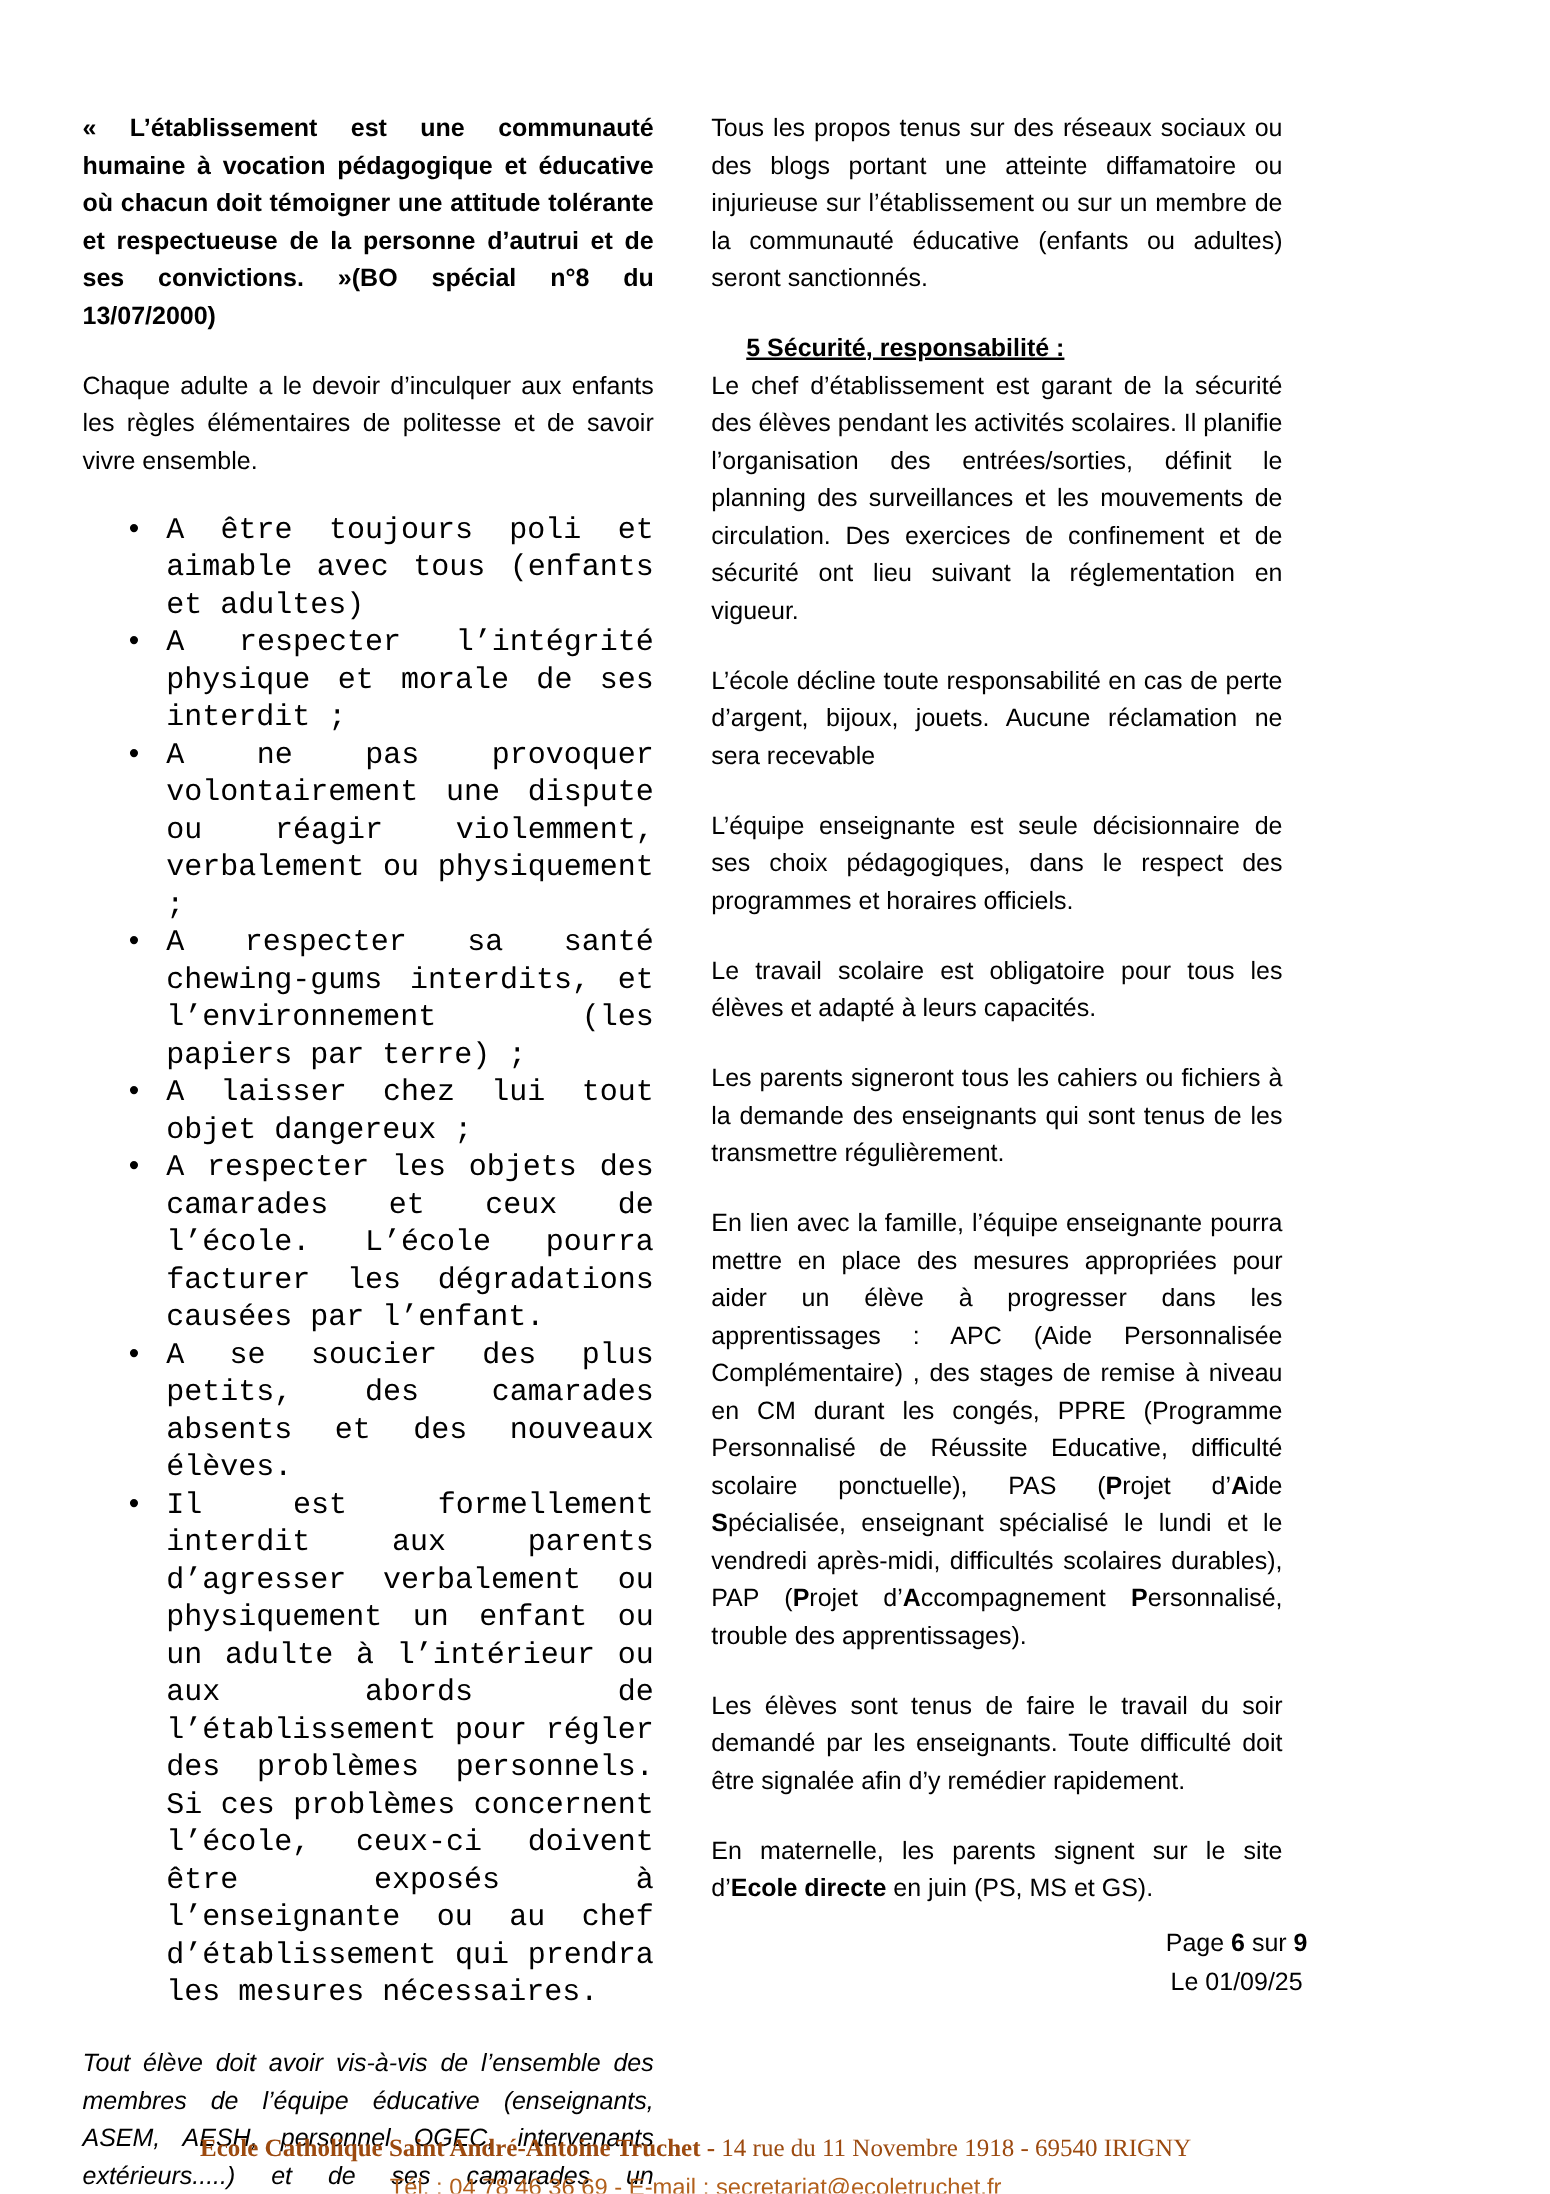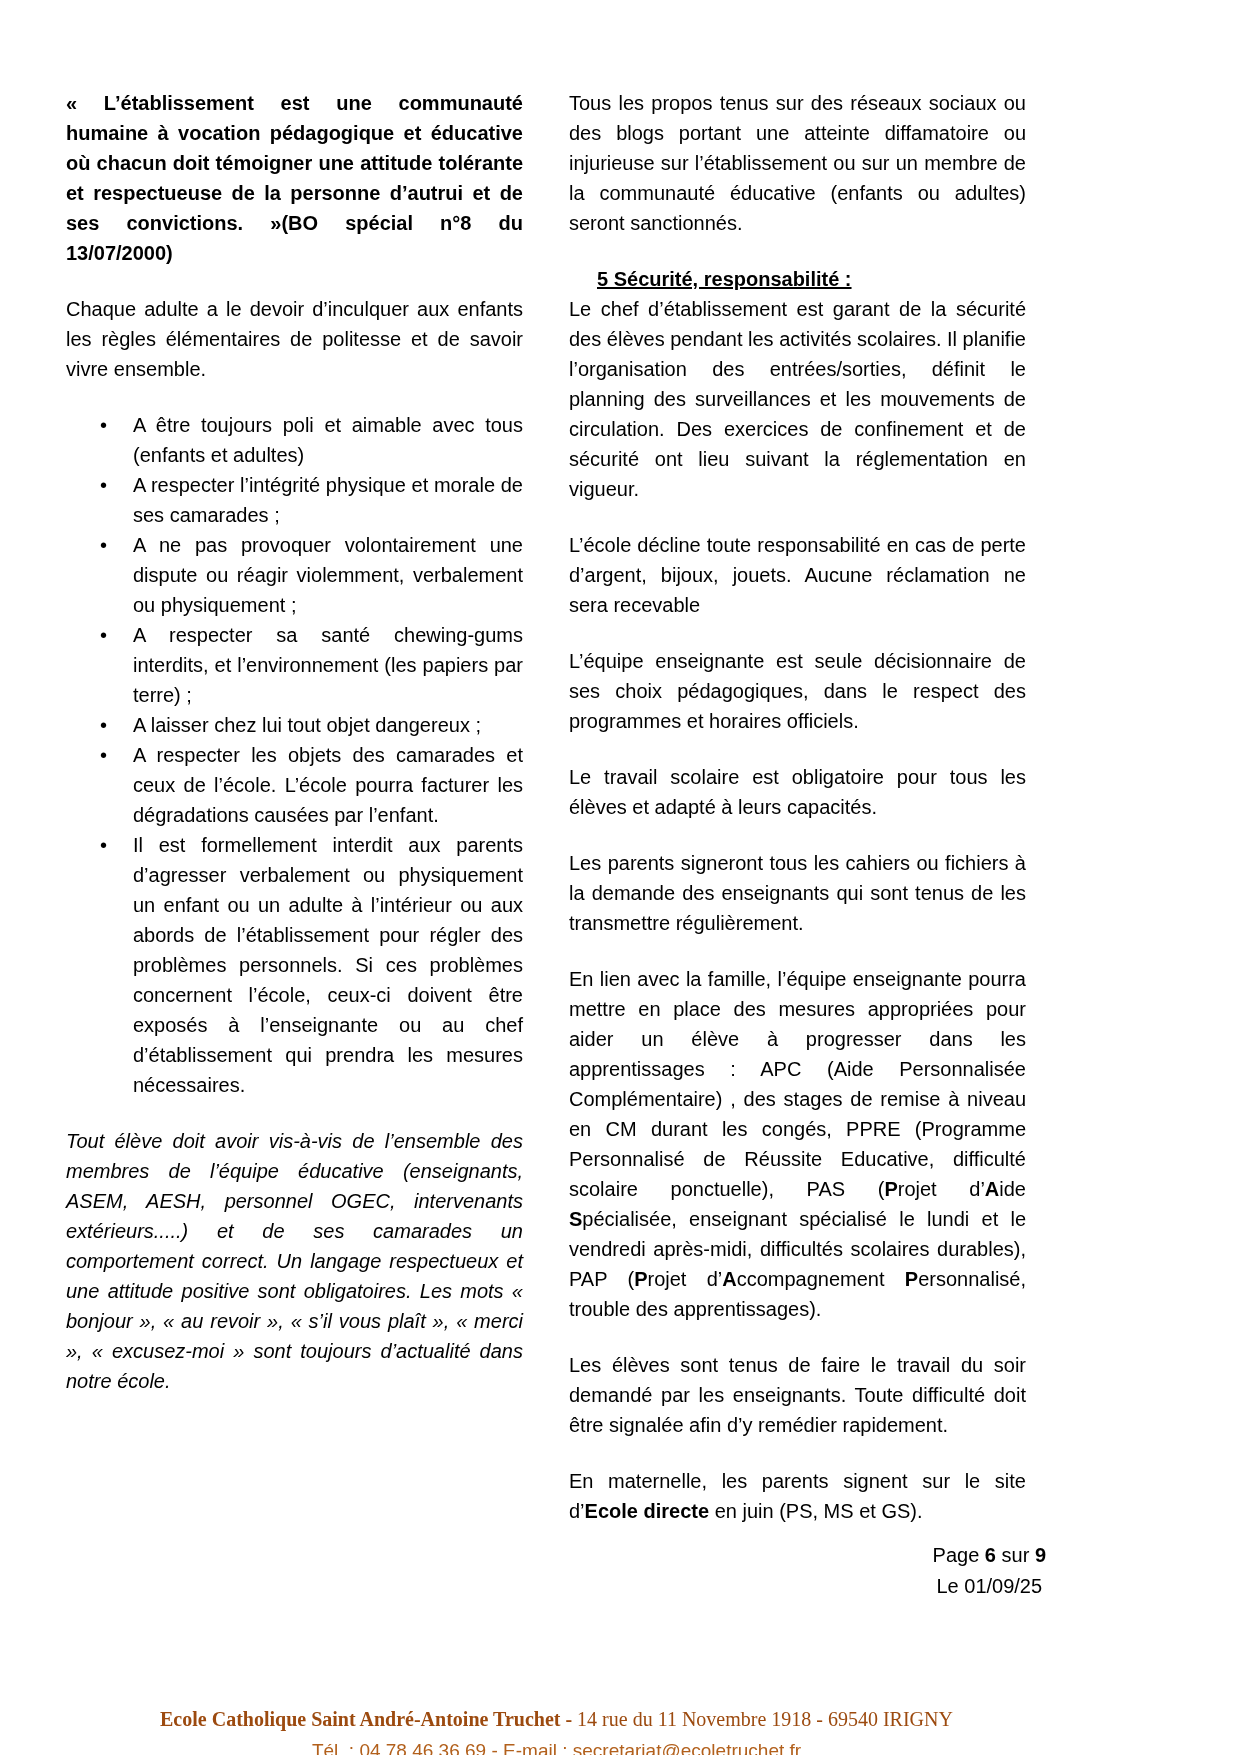--- a/index.html
+++ b/index.html
@@ -37,23 +37,24 @@
   .u { text-decoration: underline; }
   .b { font-weight: bold; }
   ul.bullets {
     list-style: none;
     margin: 0 0 26px 0;
     padding: 0;
   }
   ul.bullets li {
     position: relative;
     padding-left: 67px;
-    font-size: 20px;
+    font-size: 24px;
     line-height: 30px;
     text-align: justify;
+    font-family: Liberation Mono, monospace;
   }
   ul.bullets li::before {
     content: "\2022";
     position: absolute;
     left: 34px;
     top: 0;
   }
   .page-meta {
     position: absolute;
     right: 194px;
@@ -91,25 +92,26 @@
 
 <div class="page">
 
   <div class="columns">
 
     <div class="col">
       <p class="bold-para">« L’établissement est une communauté humaine à vocation pédagogique et éducative où chacun doit témoigner une attitude tolérante et respectueuse de la personne d’autrui et de ses convictions. »(BO spécial n°8 du 13/07/2000)</p>
       <p>Chaque adulte a le devoir d’inculquer aux enfants les règles élémentaires de politesse et de savoir vivre ensemble.</p>
       <ul class="bullets">
         <li>A être toujours poli et aimable avec tous (enfants et adultes)</li>
-        <li>A respecter l’intégrité physique et morale de ses camarades ;</li>
+        <li>A respecter l’intégrité physique et morale de ses interdit ;</li>
         <li>A ne pas provoquer volontairement une dispute ou réagir violemment, verbalement ou physiquement ;</li>
         <li>A respecter sa santé chewing-gums interdits, et l’environnement (les papiers par terre) ;</li>
         <li>A laisser chez lui tout objet dangereux ;</li>
         <li>A respecter les objets des camarades et ceux de l’école. L’école pourra facturer les dégradations causées par l’enfant.</li>
+        <li>A se soucier des plus petits, des camarades absents et des nouveaux élèves.</li>
         <li>Il est formellement interdit aux parents d’agresser verbalement ou physiquement un enfant ou un adulte à l’intérieur ou aux abords de l’établissement pour régler des problèmes personnels. Si ces problèmes concernent l’école, ceux-ci doivent être exposés à l’enseignante ou au chef d’établissement qui prendra les mesures nécessaires.</li>
       </ul>
       <p class="italic-para">Tout élève doit avoir vis-à-vis de l’ensemble des membres de l’équipe éducative (enseignants, ASEM, AESH, personnel OGEC, intervenants extérieurs.....) et de ses camarades un comportement correct. Un langage respectueux et une attitude positive sont obligatoires.  Les mots « bonjour », « au revoir », « s’il vous plaît », « merci », « excusez-moi » sont toujours d’actualité dans notre école.</p>
     </div>
 
     <div class="col">
       <p>Tous les propos tenus sur des réseaux sociaux ou des blogs portant une atteinte diffamatoire ou injurieuse sur l’établissement ou sur un membre de la communauté éducative (enfants ou adultes) seront sanctionnés.</p>
       <p class="section-heading"><span class="u">5 Sécurité, responsabilité :</span></p>
       <p>Le chef d’établissement est garant de la sécurité des élèves pendant les activités scolaires. Il planifie l’organisation des entrées/sorties, définit le planning des surveillances et les mouvements de circulation. Des exercices de confinement et de sécurité ont lieu suivant la réglementation en vigueur.</p>
       <p>L’école décline toute responsabilité en cas de perte d’argent, bijoux, jouets. Aucune réclamation ne sera recevable</p>

